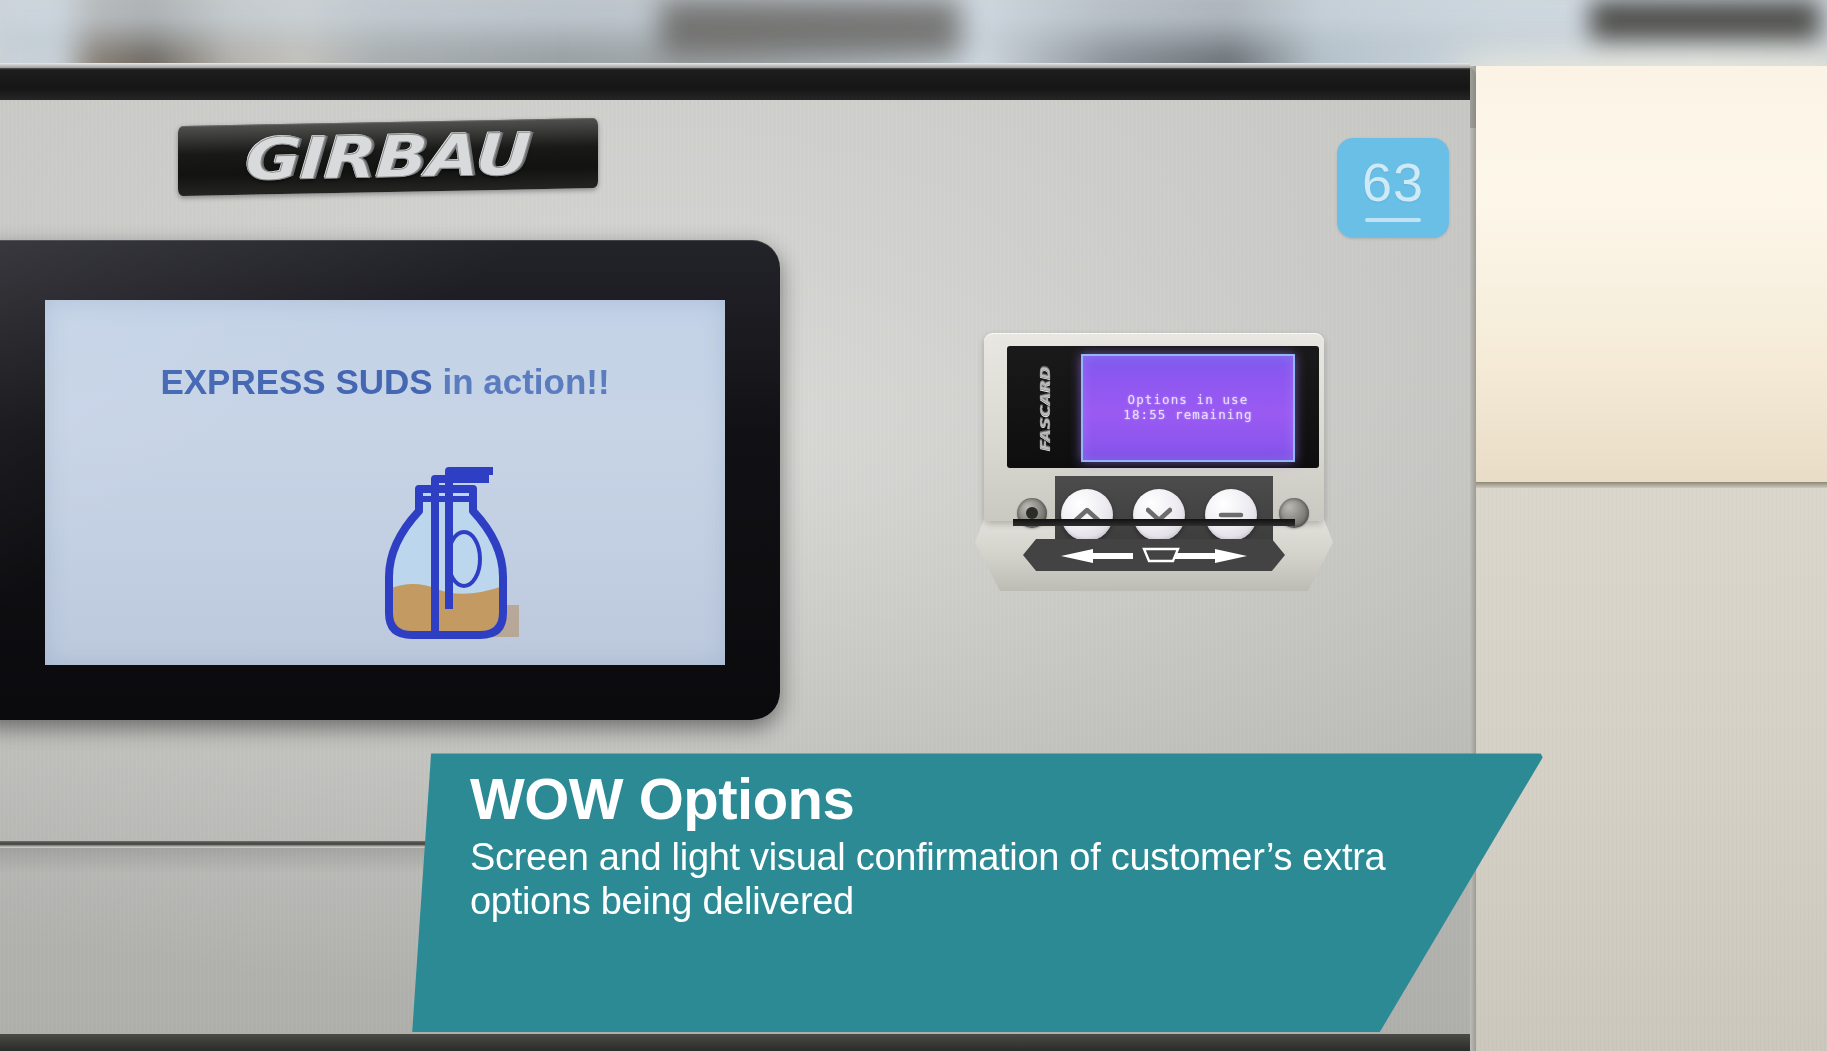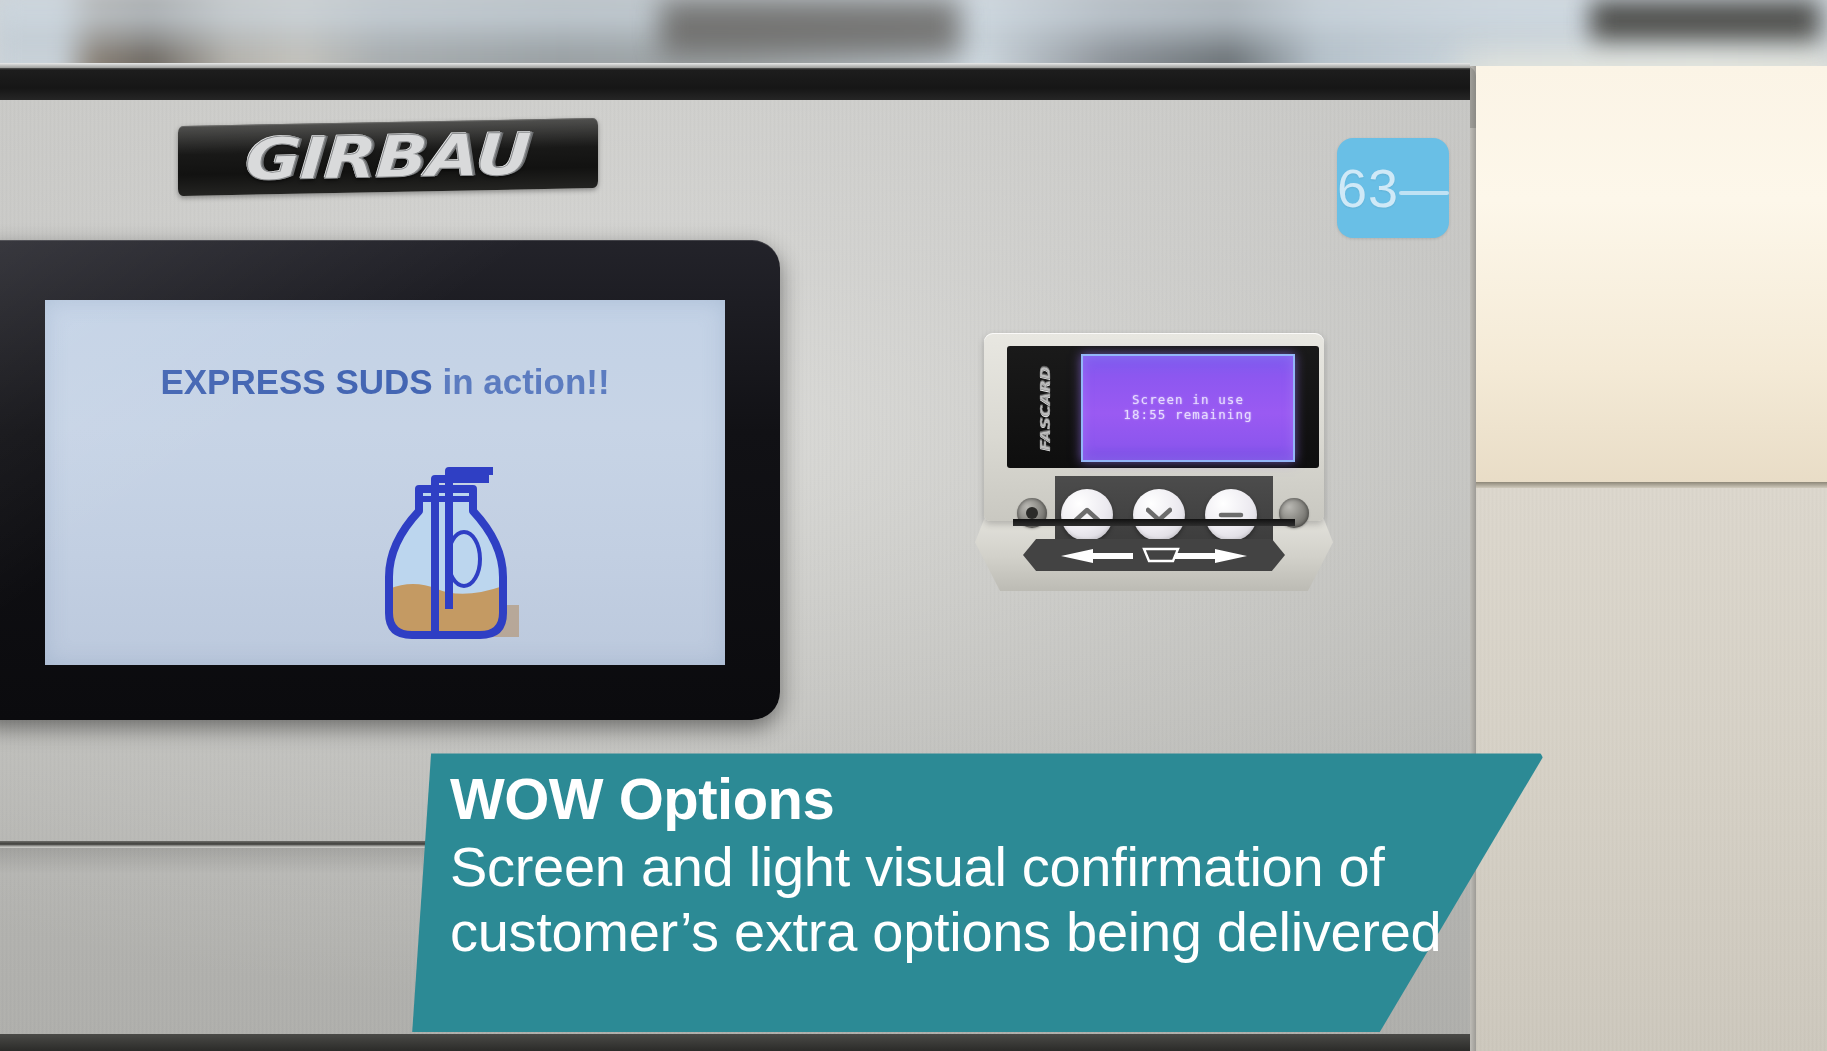--- a/index.html
+++ b/index.html
@@ -130,21 +130,21 @@
   .ts-title b{font-weight:bold;color:#4466b3;}
   .ts-title span{font-weight:bold;color:#5c7cc0;}
 
   
   .bottle{position:absolute;left:322px;top:155px;width:180px;height:195px;}
 
   
   .badge63{
     position:absolute;left:1337px;top:138px;width:112px;height:100px;
     background:#69bfe6;border-radius:16px;
-    display:flex;flex-direction:row;align-items:center;justify-content:center;
+    display:flex;flex-direction:column;align-items:center;justify-content:center;
     box-shadow:0 1px 3px rgba(0,0,0,.12);
     text-align:center;
   }
   .badge63 .num{
     font-size:54px;color:#cfe9f7;line-height:1;font-weight:400;
     letter-spacing:1px;text-shadow:0 1px 2px rgba(0,0,0,.07);
   }
   .badge63 .bar{
     width:56px;height:4px;background:#bfe2f4;margin-top:9px;border-radius:2px;
   }
@@ -274,29 +274,29 @@
   }
 
   
   .caption{
     position:absolute;left:365px;top:742px;width:1180px;height:290px;
     background:#2c8a95;
     clip-path:polygon(5.6% 4%, 100% 4%, 100% 4%, 86% 100%, 4% 100%);
     border-radius:26px;
   }
   .caption-inner{
-    position:absolute;left:365px;top:742px;width:1180px;height:290px;
+    position:absolute;left:385px;top:742px;width:1180px;height:290px;
     padding:26px 0 0 85px;box-sizing:border-box;color:#ffffff;
   }
   .caption-title{
     font-size:58px;font-weight:bold;letter-spacing:-.5px;line-height:1.08;
     margin:0 0 4px 0;
   }
   .caption-sub{
-    font-size:56px;font-weight:400;line-height:1.16;letter-spacing:-.3px;
+    font-size:38px;font-weight:400;line-height:1.16;letter-spacing:-.3px;
     max-width:1010px;
   }
 </style>
 </head>
 <body>
 
 <div class="stage">
 
   <div class="bg-room"></div>
   <div class="bg-room2"></div>
@@ -358,21 +358,21 @@
     <div class="fas-body">
       <div class="fas-face">
         <div class="fas-brand left">
           <span>FASCARD</span>
         </div>
         <div class="fas-brand right">
           <span>FASCARD</span>
         </div>
         <div class="fas-lcd">
           <div class="fas-lcd-text">
-            <div>Screen in use</div>
+            <div>Options in use</div>
             <div>18:55 remaining</div>
           </div>
         </div>
       </div>
 
       <div class="fas-btnrow">
         <div class="fas-btnpad"></div>
         <div class="fas-screw l"></div>
         <div class="fas-screw r"></div>
 

